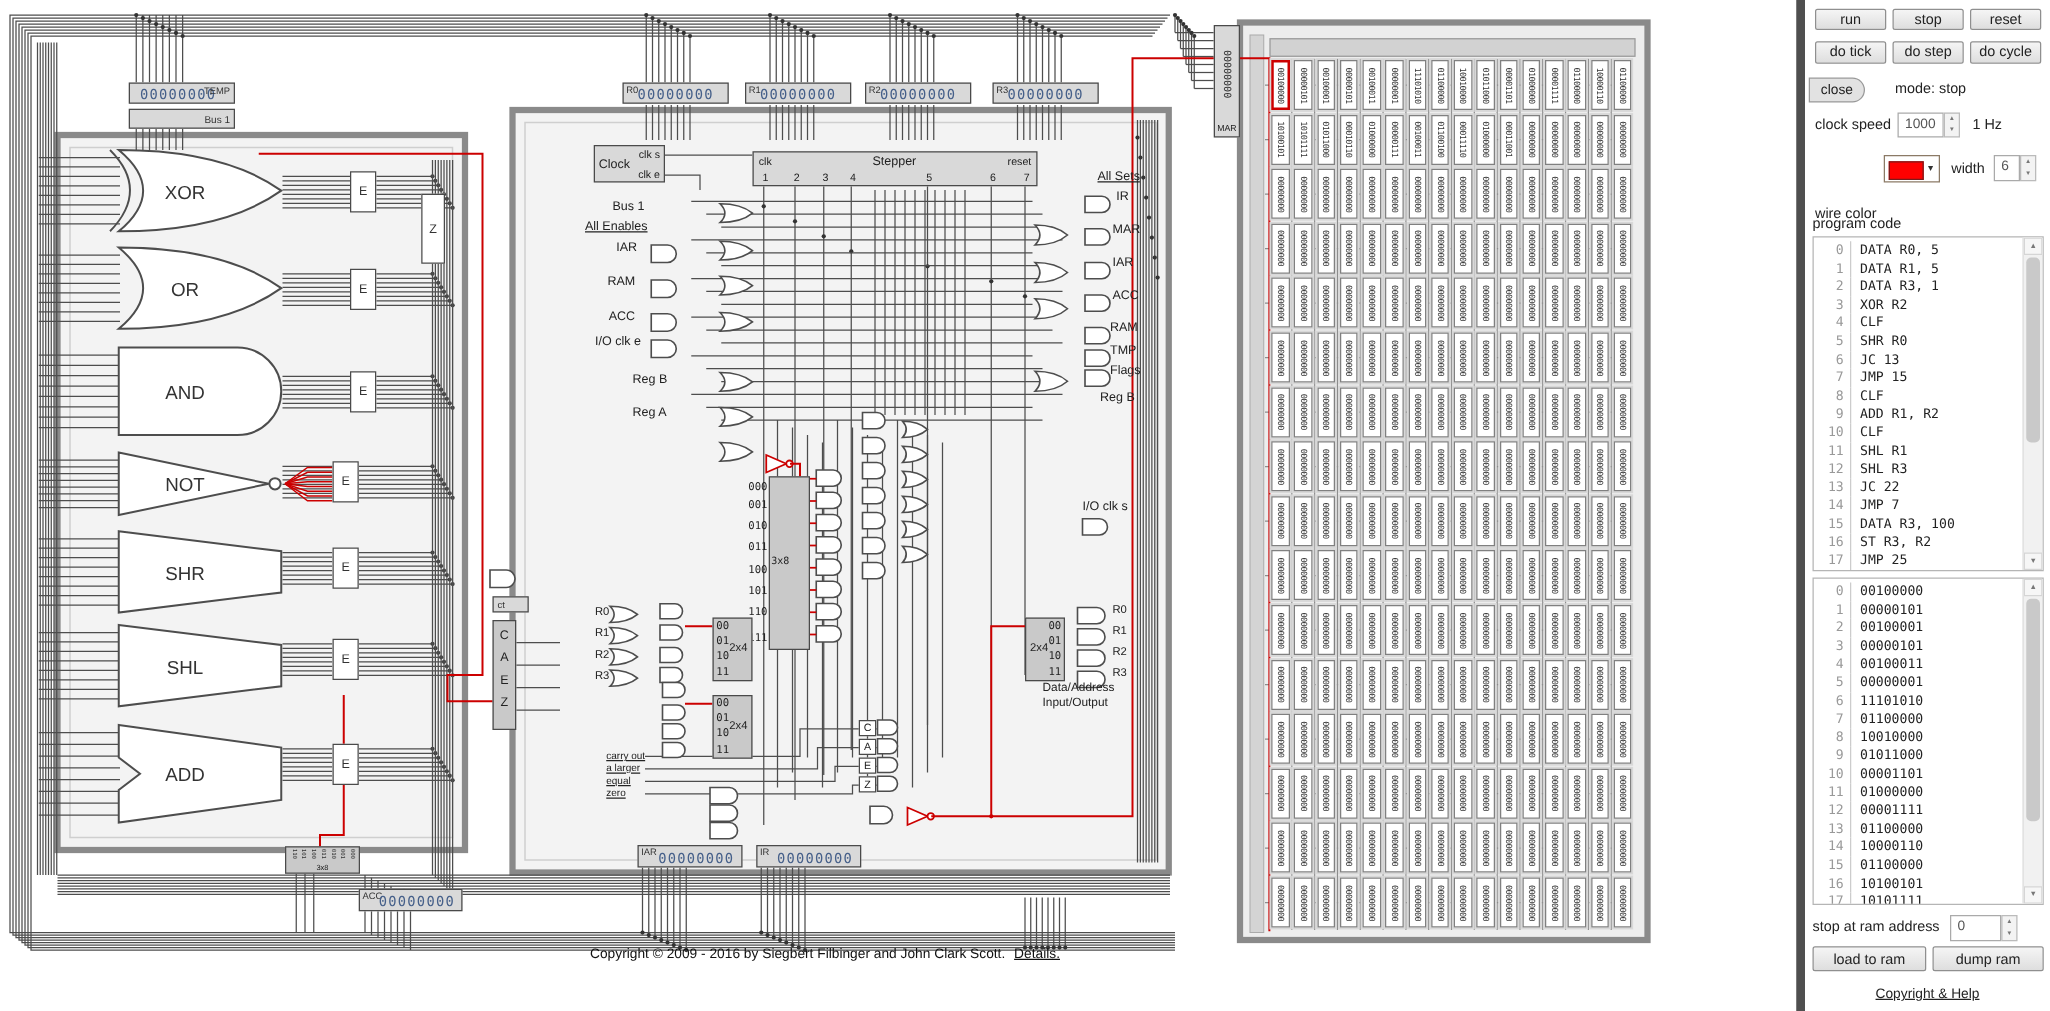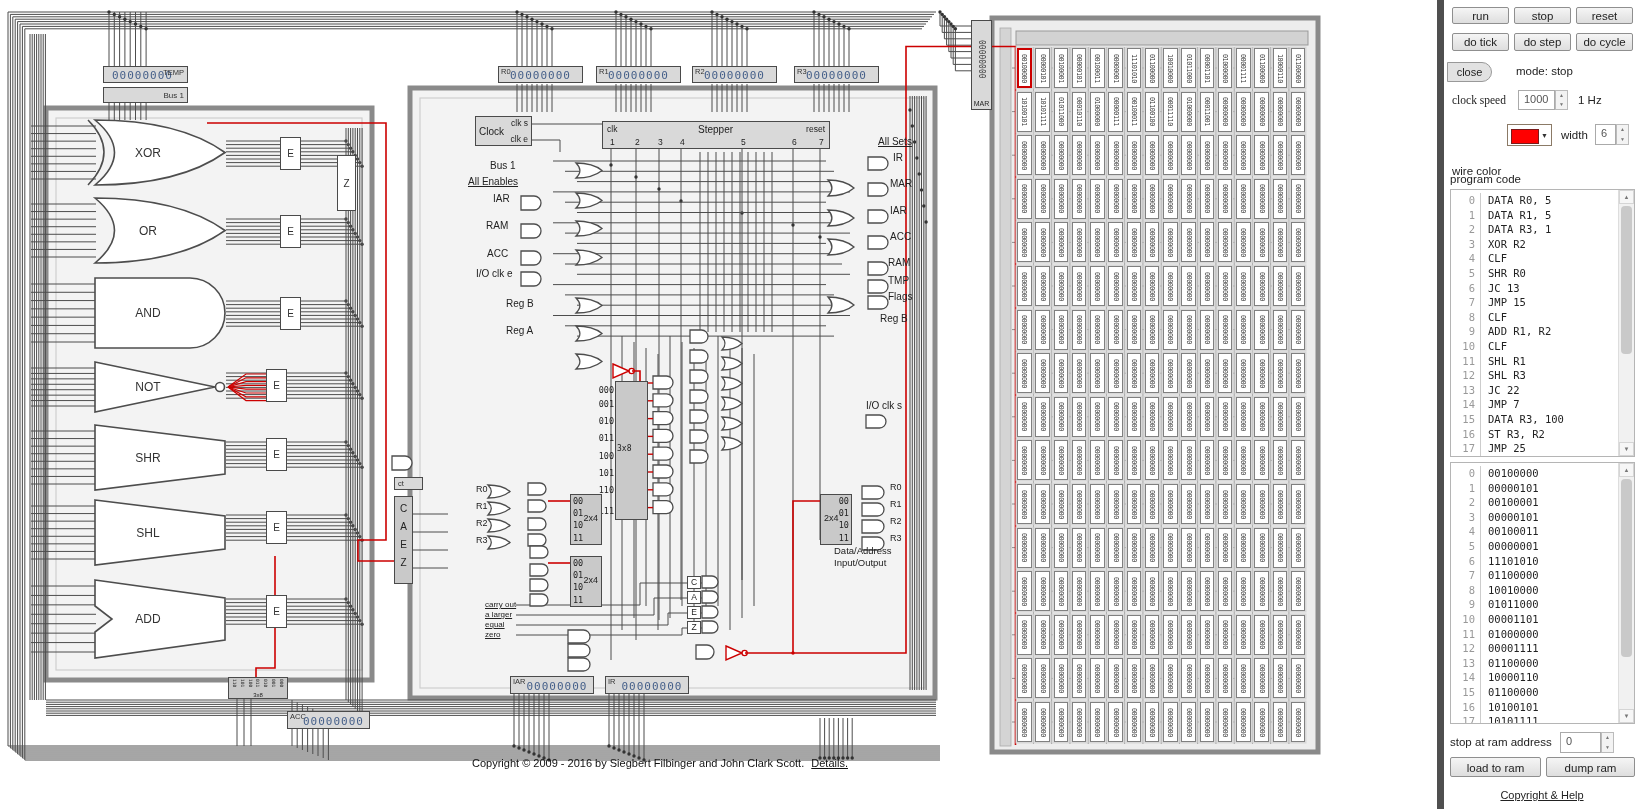--- a/index.html
+++ b/index.html
@@ -7,21 +7,21 @@
   svg{position:absolute;left:0;top:0;}
   
   .regbox{position:absolute;background:#d9d9d9;border:1.5px solid #4a4a4a;box-sizing:border-box;}
   .regbox .rlab{position:absolute;top:0px;left:2px;font-size:7.5px;color:#333;}
   .regbox .rlab.right{left:auto;right:3px;top:1px;}
   .regbox .rval{position:absolute;left:0;right:0;top:2px;text-align:center;
     font-family:"DejaVu Sans Mono",monospace;font-size:11px;letter-spacing:1px;color:#46608a;}
   .lbl{position:absolute;font-size:10px;color:#222;white-space:nowrap;}
   .lbl.u{text-decoration:underline;}
   .lbl.s{font-size:8.5px;}
-  .gatelbl{position:absolute;width:60px;text-align:center;font-size:12px;color:#333;}
+  .gatelbl{position:absolute;width:60px;text-align:center;font-size:15px;color:#333;}
   .ebox{position:absolute;width:21px;height:33px;background:#fff;border:1.5px solid #4a4a4a;
     box-sizing:border-box;display:flex;align-items:center;justify-content:center;font-size:10px;color:#333;}
   .decbox{position:absolute;background:#c9c9c9;border:1.5px solid #4a4a4a;box-sizing:border-box;}
   .decbox span{position:absolute;font-size:8.5px;color:#222;font-family:"DejaVu Sans Mono",monospace;}
   .cellgrid{position:absolute;left:0;top:0;}
   .cell{position:absolute;width:14.5px;height:40px;background:#fff;border:1px solid #808080;
     box-sizing:border-box;display:flex;align-items:center;justify-content:center;
     box-shadow:0 0 0 1.5px #d8d8d8;}
   .cell span{writing-mode:vertical-rl;font-family:"DejaVu Sans Mono",monospace;font-size:6.8px;
     letter-spacing:-0.5px;color:#333;}
@@ -1746,21 +1746,21 @@
     <button class="pbtn" style="left:8px;top:7px;width:57px;">run</button>
     <button class="pbtn" style="left:70px;top:7px;width:57px;">stop</button>
     <button class="pbtn" style="left:132px;top:7px;width:57px;">reset</button>
     <button class="pbtn" style="left:8px;top:33px;width:57px;height:18px;">do tick</button>
     <button class="pbtn" style="left:70px;top:33px;width:57px;height:18px;">do step</button>
     <button class="pbtn" style="left:132px;top:33px;width:57px;height:18px;">do cycle</button>
 
     <div class="closebtn" style="left:3px;top:62px;width:45px;height:20px;">close</div>
     <div class="ptext" style="left:72px;top:65px;">mode: stop</div>
 
-    <div class="ptext" style="left:8px;top:94px;font-family:Liberation Serif, serif;">clock speed</div>
+    <div class="ptext" style="left:8px;top:94px;">clock speed</div>
     <div class="pinput" style="left:74px;top:90px;width:37px;height:20px;">1000</div>
     <div class="spin" style="left:111px;top:90px;height:20px;">
         <span>▲</span>
         <span>▼</span>
       </div>
     <div class="ptext" style="left:134px;top:94px;">1 Hz</div>
 
     <div class="ptext" style="left:8px;top:129px;margin-top:36px;">wire color</div>
     <div class="colorsel" style="left:63px;top:124px;">
       <span class="swatch" id="wireswatch" style="background: rgb(255, 0, 0);"></span>

